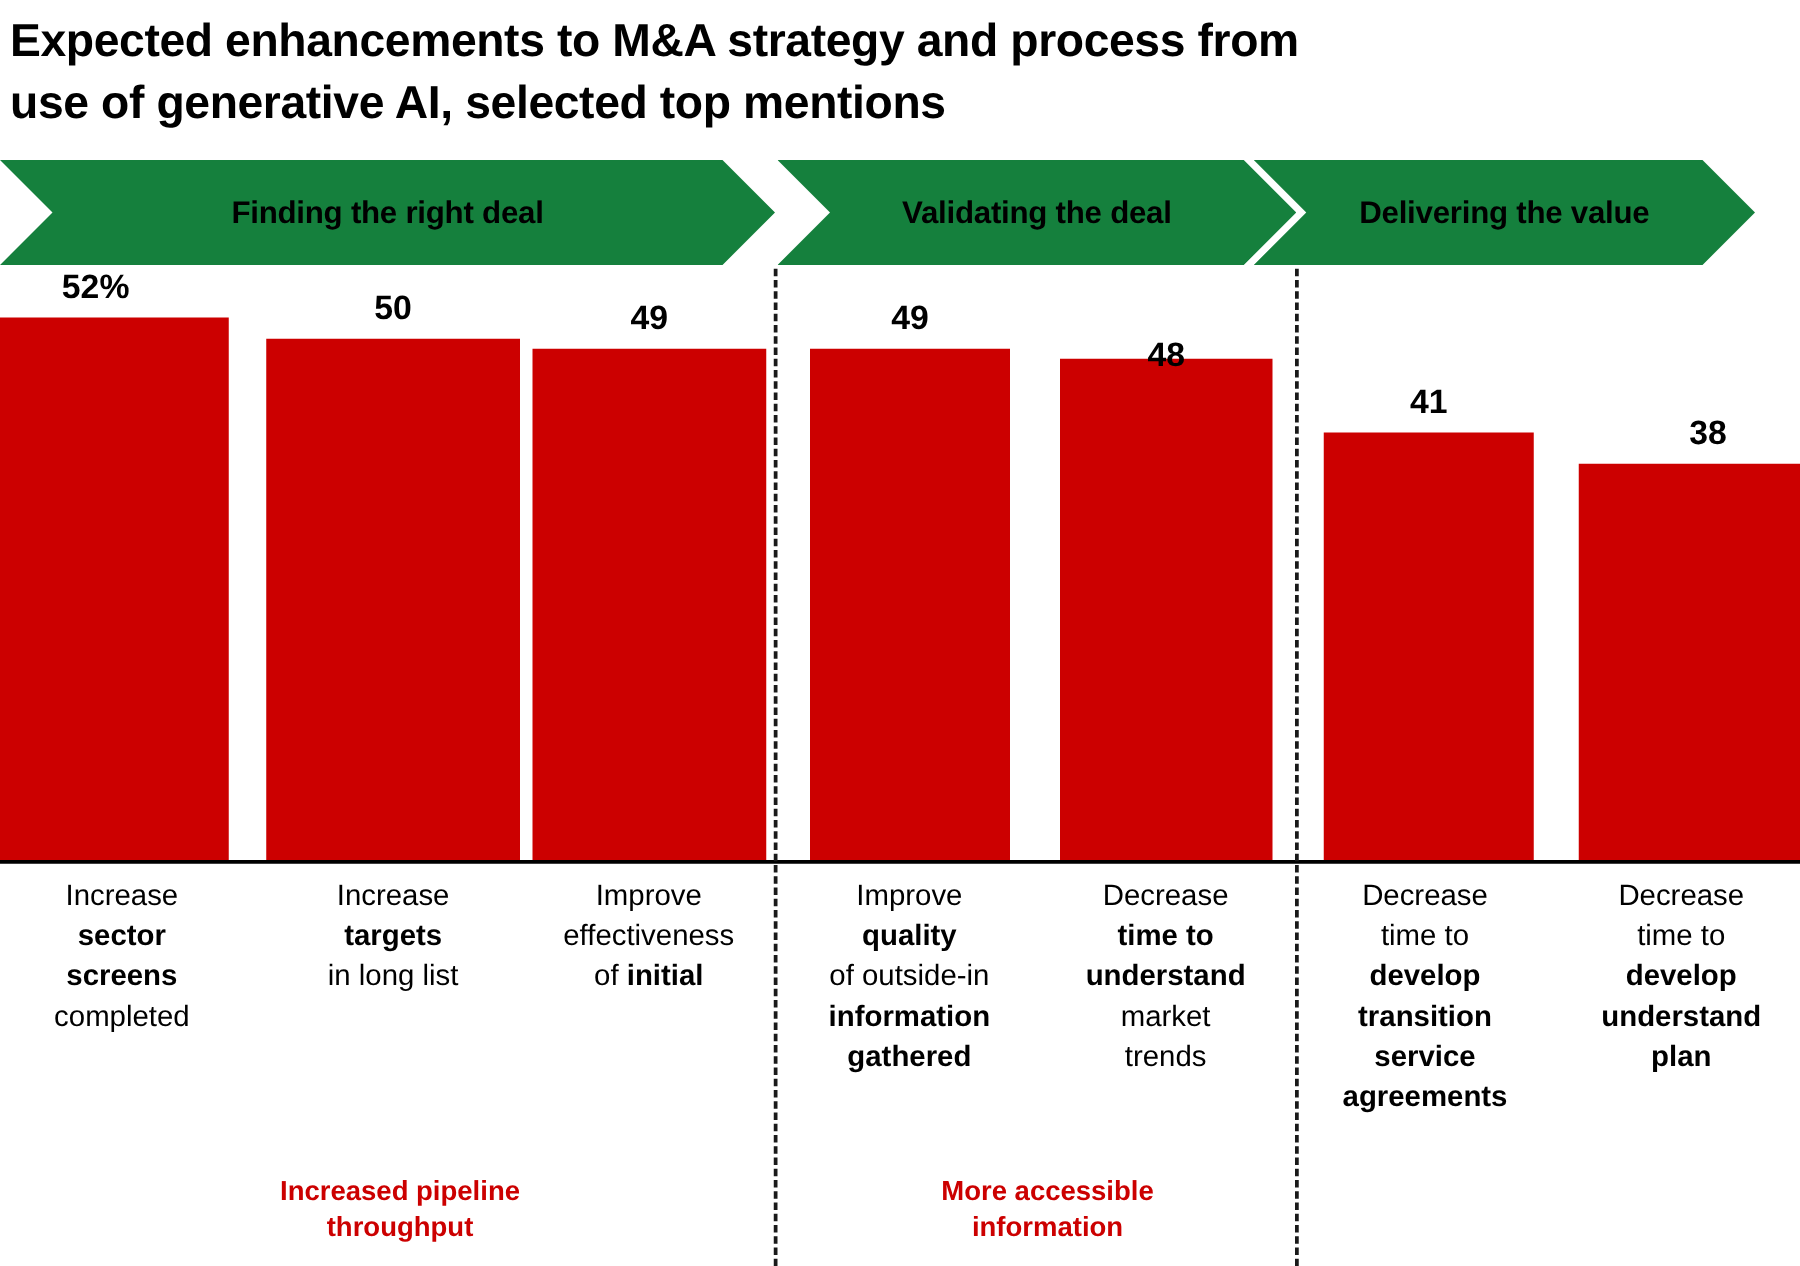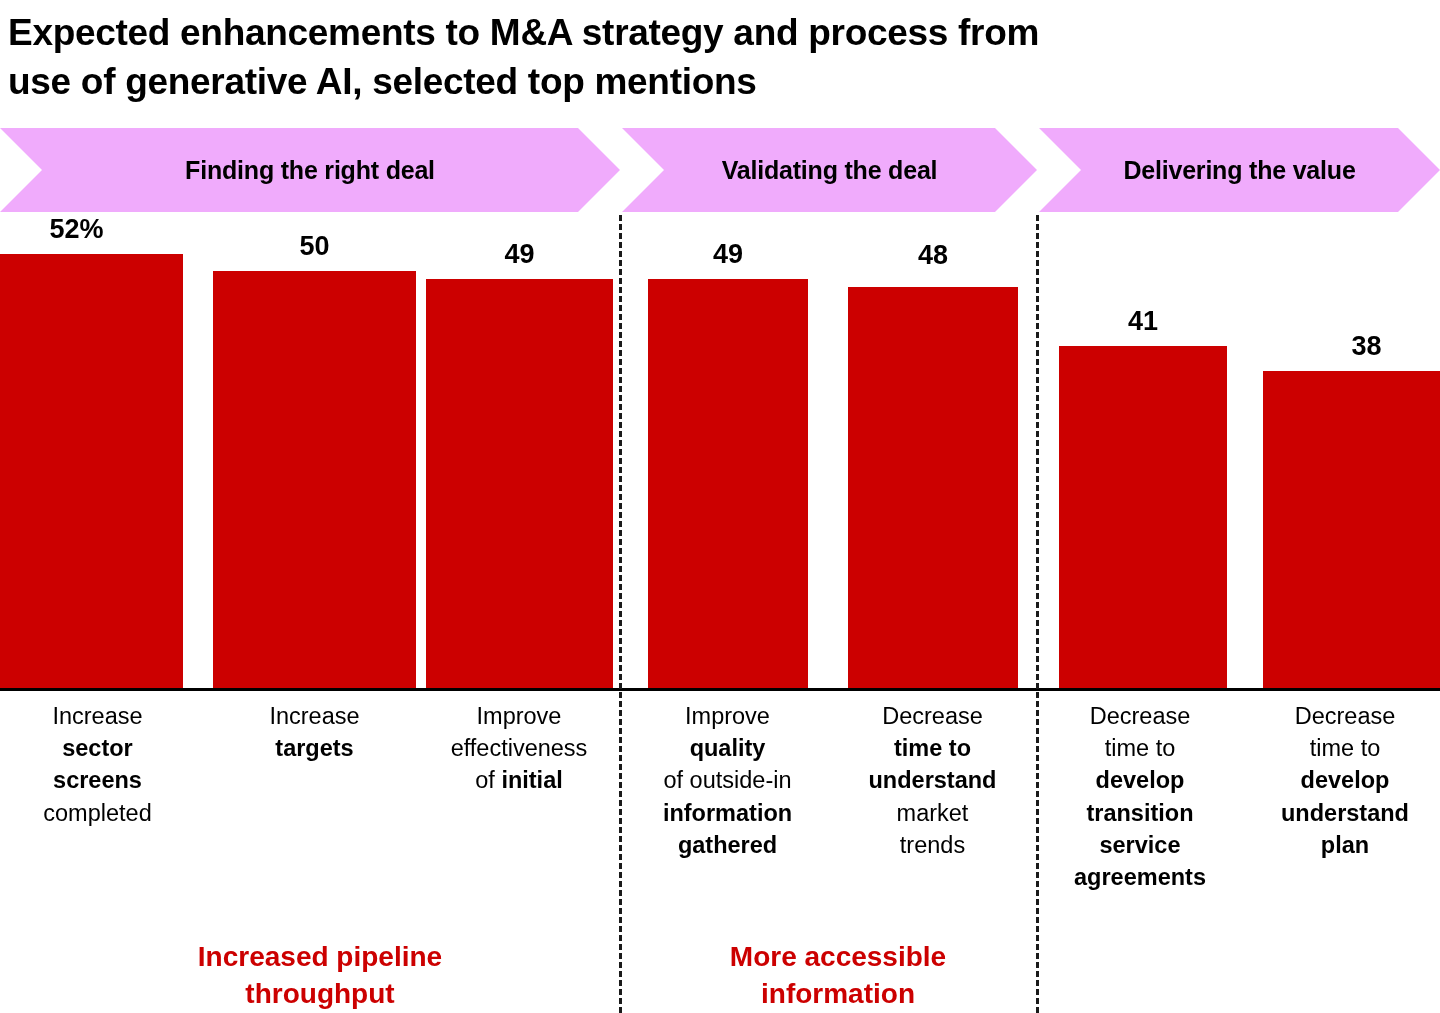--- a/index.html
+++ b/index.html
@@ -17,32 +17,32 @@
     position:absolute; left:8px; top:8px; width:1300px;
     font-size:37px; font-weight:bold; line-height:1.33;
     color:#000; letter-spacing:-0.3px;
   }
   .title .l { display:block; white-space:pre; }
 
   
   .banner { position:absolute; left:0; top:128px; width:1440px; height:84px; }
   .chev {
     position:absolute; top:0; height:84px;
-    background:#f0abfc;
+    background:#15803d;
     display:flex; align-items:center; justify-content:center;
   }
   .chev-label {
     font-size:25px; font-weight:bold; color:#000;
     white-space:pre; letter-spacing:-0.2px;
   }
   #chev-1 { left:0;    width:620px;
     clip-path: polygon(0 0, 578px 0, 620px 50%, 578px 100%, 0 100%, 42px 50%); }
   #chev-2 { left:622px; width:415px;
     clip-path: polygon(0 0, 373px 0, 415px 50%, 373px 100%, 0 100%, 42px 50%); }
-  #chev-3 { left:1039px; width:401px;
+  #chev-3 { left:1003px; width:401px;
     clip-path: polygon(0 0, 359px 0, 401px 50%, 359px 100%, 0 100%, 42px 50%); }
 
   
   .plot { position:absolute; left:0; top:212px; width:1260px; height:478px;font-weight:bold; }
 
   .bar {
     position:absolute; bottom:0;
     background:#CC0000;
   }
   .bar-value {
@@ -71,21 +71,21 @@
     position:absolute; top:0;
     font-size:23.5px; line-height:1.37; color:#000;
     text-align:center; white-space:pre-line;
   }
   .cat b { font-weight:bold; }
 
   
   .footers { position:absolute; left:0; top:938px; width:1440px; height:75px; }
   .footer-cap {
     position:absolute; top:0;
-    font-size:28px; font-weight:bold; line-height:1.33;
+    font-size:22px; font-weight:bold; line-height:1.33;
     color:#CC0000; text-align:center; white-space:pre-line;
   }
 </style>
 </head>
 <body>
 
 <div id="root">
 
   <div class="title">
     <span class="l">Expected enhancements to M&amp;A strategy and process from</span>
@@ -107,35 +107,35 @@
   <div class="plot" id="plot">
       <div class="bar" style="left: -30px; width: 213px; height: 436.07px;"></div>
       <div class="bar-value" style="left: -30px; width: 213px; bottom: 447.07px;">52%</div>
       <div class="bar" style="left: 213px; width: 203px; height: 419.298px;"></div>
       <div class="bar-value" style="left: 213px; width: 203px; bottom: 430.298px;">50</div>
       <div class="bar" style="left: 426px; width: 187px; height: 410.912px;"></div>
       <div class="bar-value" style="left: 426px; width: 187px; bottom: 421.912px;">49</div>
       <div class="bar" style="left: 648px; width: 160px; height: 410.912px;"></div>
       <div class="bar-value" style="left: 648px; width: 160px; bottom: 421.912px;">49</div>
       <div class="bar" style="left: 848px; width: 170px; height: 402.526px;"></div>
-      <div class="bar-value" style="left: 848px; width: 170px; bottom: 421px;">48</div>
+      <div class="bar-value" style="left: 848px; width: 170px; bottom: 392px;">48</div>
       <div class="bar" style="left: 1059px; width: 168px; height: 343.825px;"></div>
       <div class="bar-value" style="left: 1059px; width: 168px; bottom: 354.825px;">41</div>
       <div class="bar" style="left: 1263px; width: 207px; height: 318.667px;"></div>
       <div class="bar-value" style="left: 1263px; width: 207px; bottom: 329.667px;">38</div>
     </div>
 
   <div class="axis"></div>
 
   <div class="sep" id="sep-1"></div>
   <div class="sep" id="sep-2"></div>
 
   <div class="cat-labels" id="cat-labels">
       <div class="cat" style="left: -10px; width: 215px;"><div>Increase</div><div><b>sector</b></div><div><b>screens</b></div><div>completed</div></div>
-      <div class="cat" style="left: 212px; width: 205px;"><div>Increase</div><div><b>targets</b></div></div>
+      <div class="cat" style="left: 212px; width: 205px;"><div>Increase</div><div><b>targets</b></div><div>in long list</div></div>
       <div class="cat" style="left: 424px; width: 190px;"><div>Improve</div><div>effectiveness</div><div>of <b>initial</b></div></div>
       <div class="cat" style="left: 630px; width: 195px;"><div>Improve</div><div><b>quality</b></div><div>of outside-in</div><div><b>information</b></div><div><b>gathered</b></div></div>
       <div class="cat" style="left: 840px; width: 185px;"><div>Decrease</div><div><b>time to</b></div><div><b>understand</b></div><div>market</div><div>trends</div></div>
       <div class="cat" style="left: 1040px; width: 200px;"><div>Decrease</div><div>time to</div><div><b>develop</b></div><div><b>transition</b></div><div><b>service</b></div><div><b>agreements</b></div></div>
       <div class="cat" style="left: 1250px; width: 190px;"><div>Decrease</div><div>time to</div><div><b>develop</b></div><div><b>understand</b></div><div><b>plan</b></div></div>
     </div>
 
   <div class="footers" id="footers">
       <div class="footer-cap" style="left: 60px; width: 520px;">Increased pipeline
 throughput</div>

